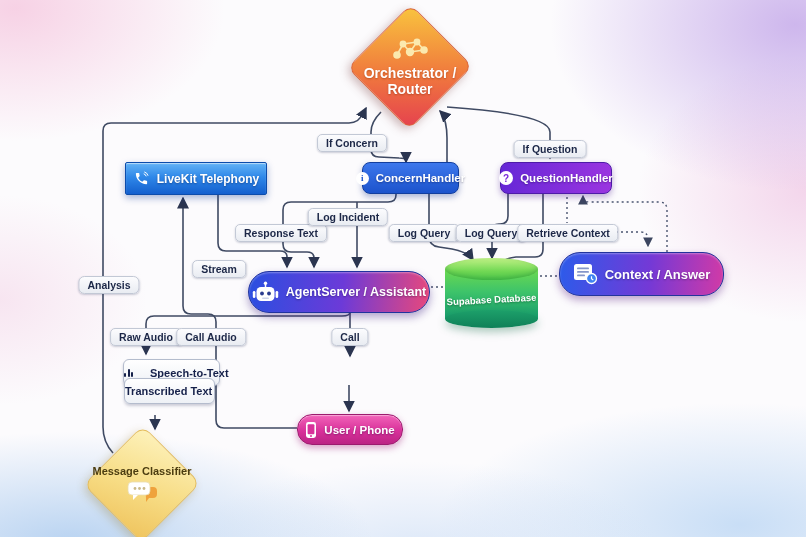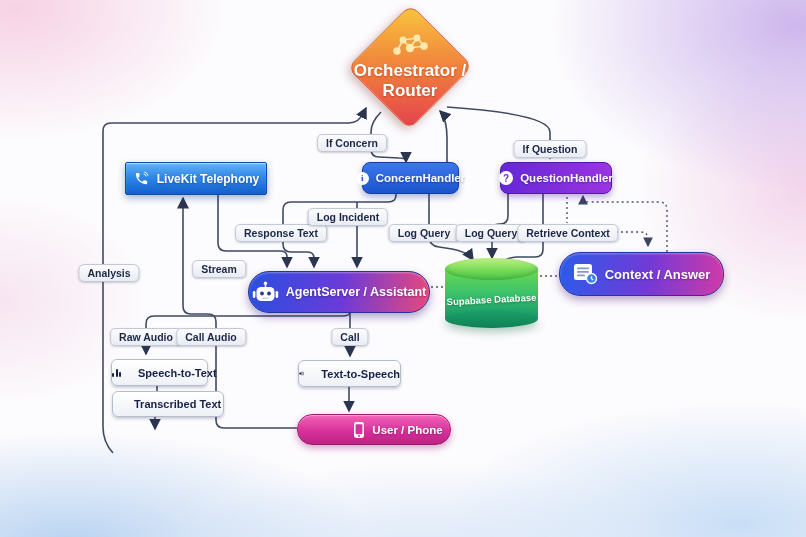--- a/index.html
+++ b/index.html
@@ -25,20 +25,21 @@
     padding:2px 8px;font-size:10.5px;font-weight:700;color:#1c2747;
     white-space:nowrap;box-shadow:0 1px 2px rgba(30,40,80,.22);
   }
   
   .box{
     position:absolute;z-index:3;display:flex;align-items:center;justify-content:space-between;gap:17px;
     background:linear-gradient(180deg,#ffffff,#eef1f6);
     border:1px solid #b4bccd;border-radius:6px;
     font-size:11px;font-weight:700;color:#16214a;white-space:nowrap;
     box-shadow:0 2px 3px rgba(30,40,80,.22);
+    margin-left:12px;
   }
   
   .pill{
     position:absolute;z-index:3;display:flex;align-items:center;justify-content:center;gap:7px;
     color:#fff;font-weight:700;text-shadow:0 1px 2px rgba(0,0,40,.35);
   }
   .pill-livekit{
     left:125px;top:162px;width:140px;height:31px;border-radius:2px;font-size:12px;
     background:linear-gradient(180deg,#63b3f6 0%,#2f88e9 45%,#135fce 100%);
     border:1px solid #0c4cab;box-shadow:0 3px 7px rgba(20,60,150,.38), inset 0 1px 1px rgba(255,255,255,.55);
@@ -59,30 +60,30 @@
     border:1px solid #20339e;box-shadow:0 4px 9px rgba(60,30,130,.4), inset 0 1px 2px rgba(255,255,255,.35);
   }
   .pill-context{
     left:559px;top:252px;width:163px;height:42px;border-radius:21px;font-size:13px;
     background:linear-gradient(95deg,#2c5bea 0%,#7439d6 55%,#d23aa6 100%);
     border:1px solid #23349c;box-shadow:0 4px 9px rgba(90,30,130,.4), inset 0 1px 2px rgba(255,255,255,.35);
   }
   .pill-user{
     left:297px;top:414px;width:104px;height:29px;border-radius:15px;font-size:11.5px;
     background:linear-gradient(180deg,#f263b9 0%,#d8319a 55%,#bb2384 100%);
-    border:1px solid #9c1a6e;box-shadow:0 3px 7px rgba(160,30,120,.4), inset 0 1px 1px rgba(255,255,255,.45);padding-left:48px;
+    border:1px solid #9c1a6e;box-shadow:0 3px 7px rgba(160,30,120,.4), inset 0 1px 1px rgba(255,255,255,.45);
   }
   
   .diamond{position:absolute;z-index:3;display:flex;align-items:center;justify-content:center;}
   .diamond .face{width:100%;height:100%;border-radius:10px;transform:rotate(45deg);
     box-shadow:0 4px 10px rgba(120,60,60,.35);}
   .diamond .content{position:absolute;display:flex;flex-direction:column;align-items:center;gap:4px;}
   .d-orch{left:366px;top:23px;width:88px;height:88px;}
   .d-orch .face{background:linear-gradient(135deg,#f9c63e 0%,#f07a3d 55%,#e5404f 100%);border:1px solid #d8643a;}
-  .d-orch .content{color:#fff;font-size:17px;font-weight:700;text-shadow:0 1px 2px rgba(120,40,0,.45);width:120px;text-align:center;}
+  .d-orch .content{color:#fff;font-size:14px;font-weight:700;text-shadow:0 1px 2px rgba(120,40,0,.45);width:120px;text-align:center;}
   .d-class{left:101px;top:443px;width:82px;height:82px;}
   .d-class .face{background:linear-gradient(155deg,#fdf2bc 0%,#f7dc84 55%,#efc45e 100%);border:1px solid #e3bb5a;
     box-shadow:0 4px 10px rgba(150,120,40,.30);}
   .d-class .content{color:#4c3d10;font-size:11px;font-weight:700;width:110px;text-align:center;}
   
   .cyl{position:absolute;left:445px;top:258px;width:93px;height:72px;z-index:2;}
   .cyl .body{position:absolute;left:0;top:11px;width:93px;height:50px;
     background:linear-gradient(180deg,#6cd94f 0%,#3ec46a 45%,#169a6c 100%);}
   .cyl .top{position:absolute;left:0;top:0;width:93px;height:22px;border-radius:50%;
     background:linear-gradient(180deg,#c2f286 0%,#71d854 60%,#4fc94c 100%);
@@ -174,20 +175,34 @@
           <circle cx="12" cy="7" r="2.6"></circle>
           <circle cx="19" cy="15" r="3.4"></circle>
           <circle cx="26" cy="5" r="2.6"></circle>
           <circle cx="33" cy="13" r="3"></circle>
         </g>
       </svg>
       <span>Orchestrator / Router</span>
     </div>
   </div>
 
+  <div class="diamond d-class">
+    <div class="face"></div>
+    <div class="content">
+      <span>Message Classifier</span>
+      <svg width="34" height="22" viewBox="0 0 34 22">
+        <path d="M20,6 h8 a4,4 0 0 1 4,4 v3 a4,4 0 0 1 -4,4 h-4 l-3,4 v-4" fill="#efa23b"></path>
+        <rect x="3" y="1" width="22" height="13" rx="4" fill="#ffffff" stroke="#e8dcb0" stroke-width="0.8"></rect>
+        <path d="M8,14 l0,5 l5,-5 z" fill="#ffffff"></path>
+        <circle cx="10" cy="7.5" r="1.4" fill="#c9b98a"></circle>
+        <circle cx="14.5" cy="7.5" r="1.4" fill="#c9b98a"></circle>
+        <circle cx="19" cy="7.5" r="1.4" fill="#c9b98a"></circle>
+      </svg>
+    </div>
+  </div>
 
   <div class="pill pill-livekit">
     <svg width="17" height="15" viewBox="0 0 24 24">
       <path fill="#ffffff" d="M6.62 10.79c1.44 2.83 3.76 5.14 6.59 6.59l2.2-2.21c.27-.27.67-.36 1.02-.24 1.12.37 2.33.57 3.57.57.55 0 1 .45 1 1V20c0 .55-.45 1-1 1-9.39 0-17-7.61-17-17 0-.55.45-1 1-1h3.5c.55 0 1 .45 1 1 0 1.25.2 2.45.57 3.57.11.35.03.74-.25 1.02l-2.2 2.2z"></path>
       <path fill="none" stroke="#ffffff" stroke-width="1.6" d="M15.5 4.5 a5.5 5.5 0 0 1 4 4 M16.5 1.5 a8.5 8.5 0 0 1 6 6"></path>
     </svg>
     <span>LiveKit Telephony</span>
   </div>
 
   <div class="pill pill-concern">
@@ -244,38 +259,31 @@
 
   <div class="box" style="left:111px;top:359px;width:95px;height:25px;">
     <span class="wave">
         <i style="height:4px"></i>
         <i style="height:8px"></i>
         <i style="height:5px"></i>
       </span>
     <span>Speech-to-Text</span>
   </div>
 
-  <div class="box" style="left:112px;top:391px;width:89px;height:24px;padding-left:21px;">
+  <div class="box" style="left:112px;top:378px;width:89px;height:24px;">
     <span>Transcribed Text</span>
   </div>
 
-  <div class="box" style="left:298px;top:360px;width:101px;height:25px;">
-    <svg width="13" height="11" viewBox="0 0 13 11">
-      <path d="M0.5 3.5 h2.5 l3,-3 v10 l-3,-3 h-2.5 z" fill="#16214a"></path>
-      <path d="M8 2.5 a4 4 0 0 1 0 6 M9.7 1 a6.5 6.5 0 0 1 0 9" stroke="#16214a" stroke-width="1.2" fill="none"></path>
-    </svg>
-    <span>Text-to-Speech</span>
-  </div>
 
   <div class="lbl" style="left:352px;top:134px;">If Concern</div>
   <div class="lbl" style="left:550px;top:140px;">If Question</div>
   <div class="lbl" style="left:219px;top:224px;margin-top:36px;">Stream</div>
   <div class="lbl" style="left:281px;top:224px;">Response Text</div>
   <div class="lbl" style="left:348px;top:208px;">Log Incident</div>
   <div class="lbl" style="left:424px;top:224px;">Log Query</div>
   <div class="lbl" style="left:491px;top:224px;">Log Query</div>
   <div class="lbl" style="left:568px;top:224px;">Retrieve Context</div>
-  <div class="lbl" style="left:109px;top:264px;border-radius:6px;">Analysis</div>
+  <div class="lbl" style="left:109px;top:276px;border-radius:6px;">Analysis</div>
   <div class="lbl" style="left:146px;top:328px;">Raw Audio</div>
   <div class="lbl" style="left:211px;top:328px;">Call Audio</div>
   <div class="lbl" style="left:350px;top:328px;">Call</div>
 
 </div>
 
 </body></html>

